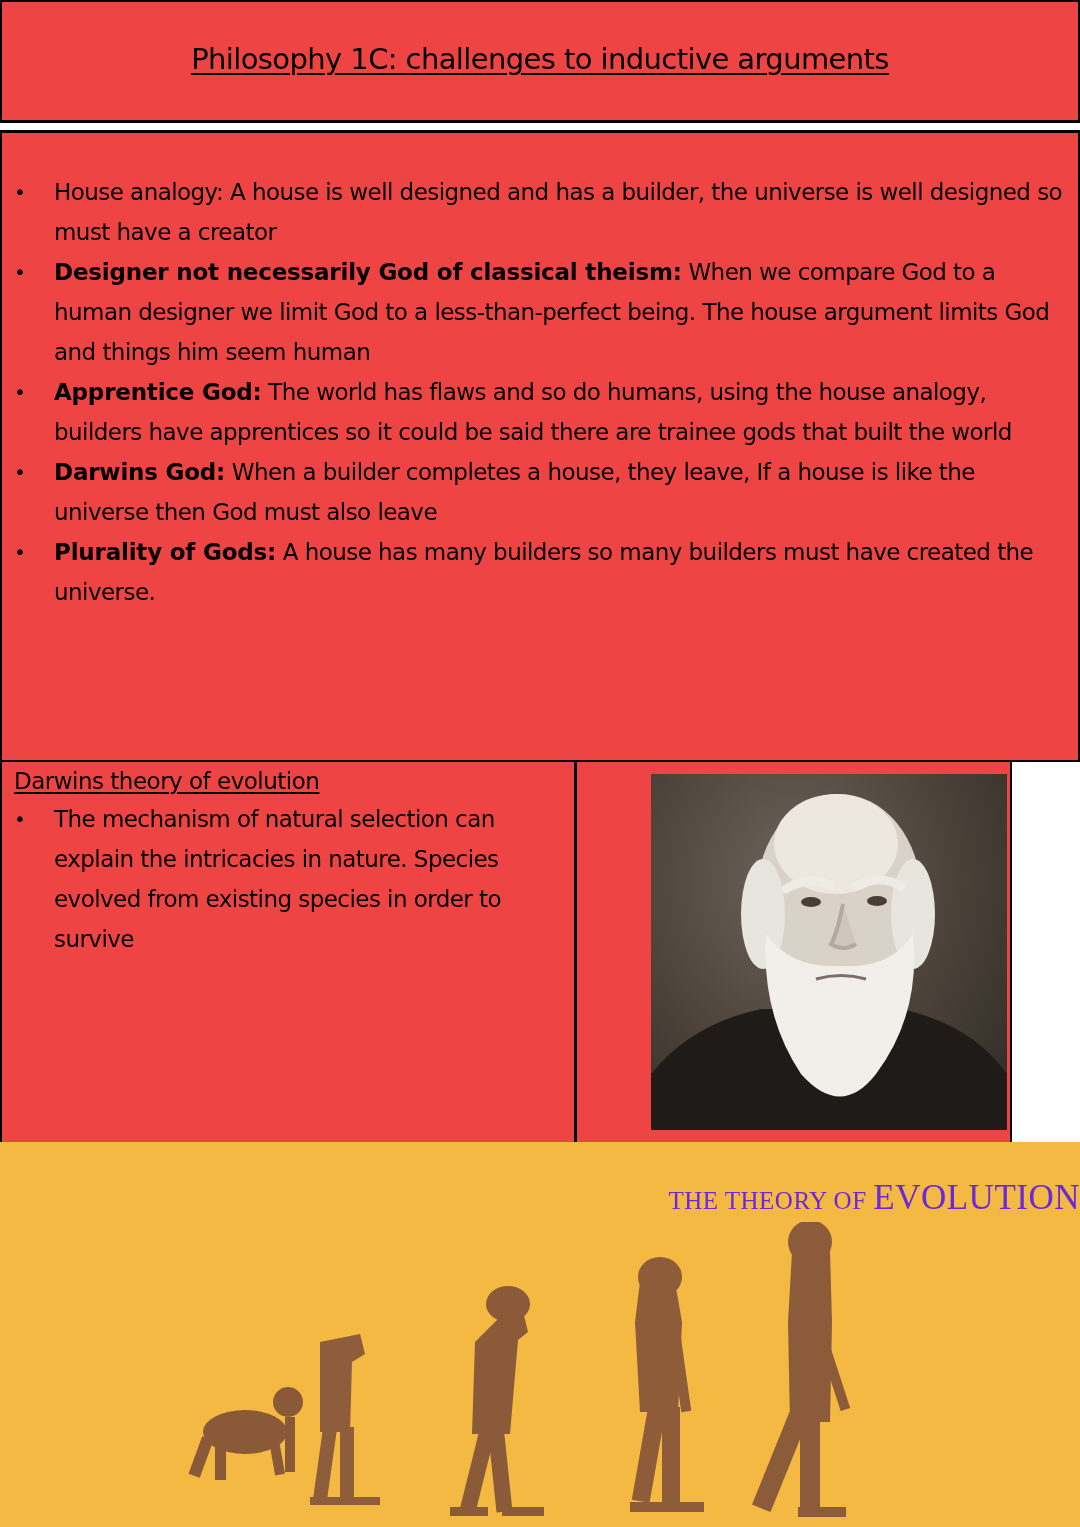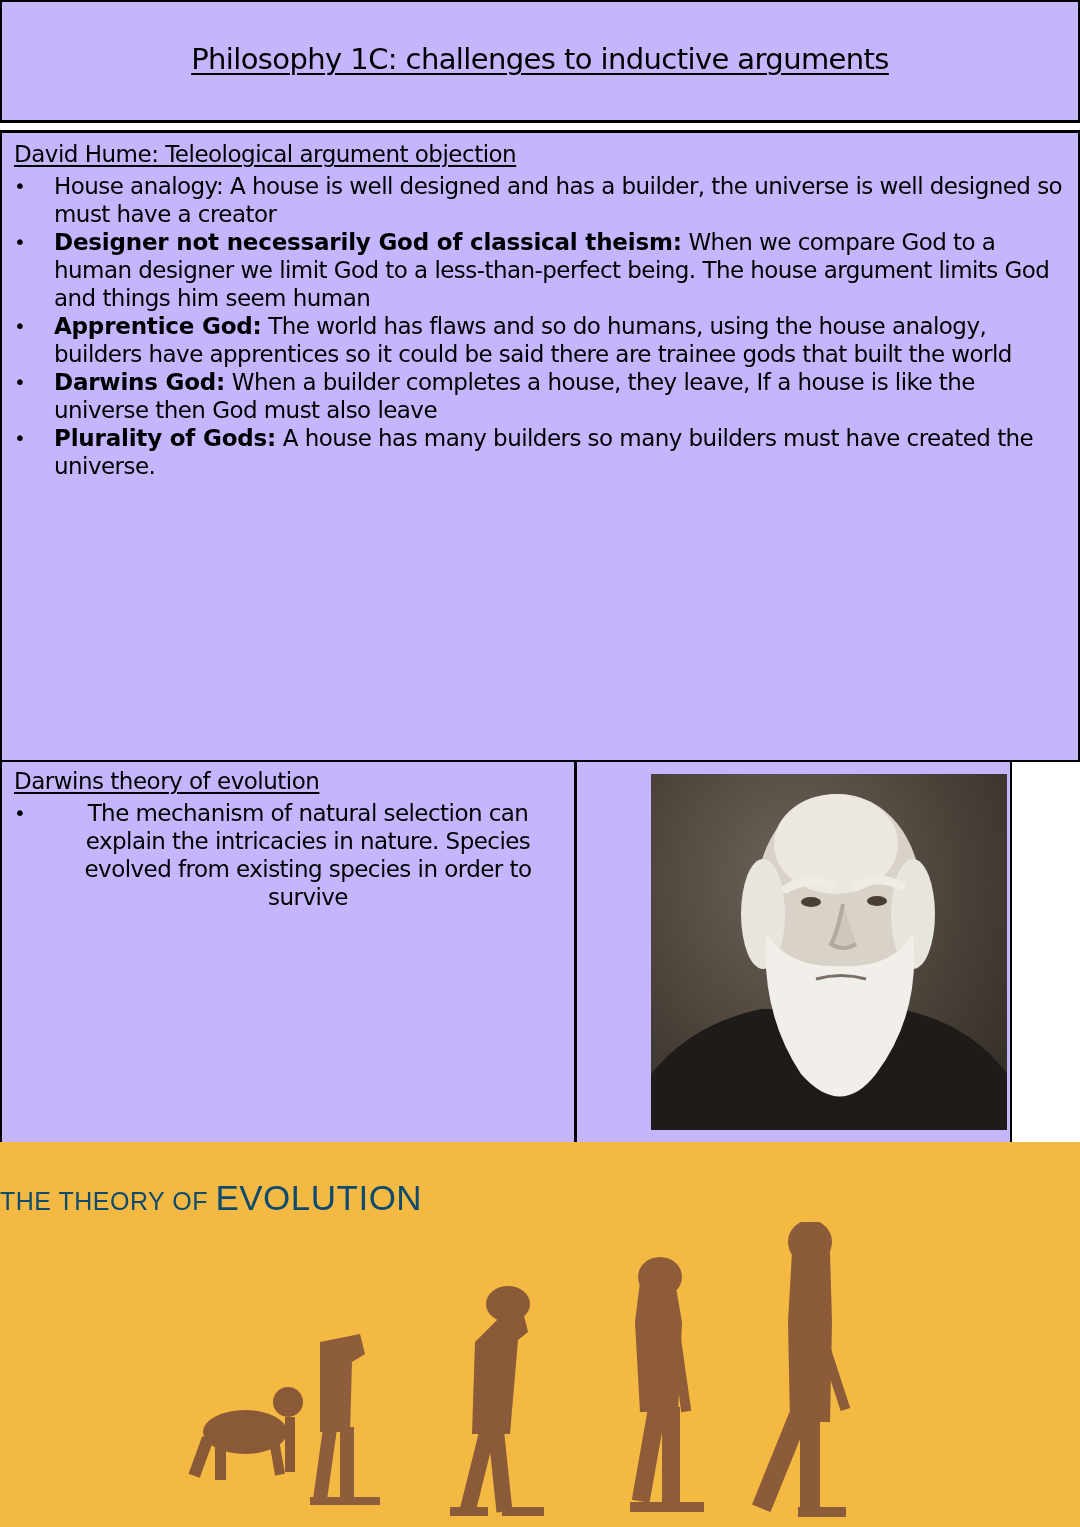--- a/index.html
+++ b/index.html
@@ -1,54 +1,53 @@
 <!DOCTYPE html>
 <html><head>
 <meta charset="utf-8">
 <style>
   html, body { margin: 0; padding: 0; background: #ffffff; }
   body { width: 1080px; height: 1527px; position: relative; overflow: hidden;
          font-family: "DejaVu Sans", sans-serif; color: #000; }
-  .box { position: absolute; border: 2px solid #000; box-sizing: border-box; background: #c4b5fd; }
+  .box { position: absolute; border: 2px solid #000; box-sizing: border-box; background: #ef4444; }
   #title-box { left: 0; top: 0; width: 1080px; height: 123px; border-width: 2px 2px 3px 2px; }
   #title-box h1 { margin: 0; position: absolute; left: 0; right: 0; top: 40px; text-align: center;
     font-weight: normal; font-size: 29px; letter-spacing: -0.6px; text-decoration: underline;
     text-underline-offset: 4px; text-decoration-thickness: 2px; }
   #hume-box { left: 0; top: 130px; width: 1080px; height: 632px; border-width: 3px 2px 2px 2px; }
   .sec-head { position: absolute; left: 12px; font-size: 23px; letter-spacing: -0.5px;
     text-decoration: underline; text-underline-offset: 3px; text-decoration-thickness: 1.5px; margin: 0; font-weight: normal; }
   ul.bullets { list-style: none; margin: 0; padding: 0; position: absolute; }
-  ul.bullets li { position: relative; padding-left: 52px; font-size: 23px; line-height: 28px;
+  ul.bullets li { position: relative; padding-left: 52px; font-size: 23px; line-height: 40px;
     letter-spacing: -0.55px; }
   ul.bullets li::before { content: "\2022"; position: absolute; left: 12px; top: 0; font-size: 20px; }
   ul.bullets li b { font-weight: bold; letter-spacing: -0.2px; }
   #hume-box .sec-head { top: 8px; }
   #hume-list { left: 0; top: 39px; width: 1070px; }
-  #darwin-box { left: 0; top: 760px; width: 1012px; height: 384px; border-width: 2px 2px 0 2px; text-align: center; }
+  #darwin-box { left: 0; top: 760px; width: 1012px; height: 384px; border-width: 2px 2px 0 2px; }
   #darwin-divider { position: absolute; left: 572px; top: 0; width: 3px; height: 384px; background: #000; }
   #darwin-box .sec-head { top: 6px; }
   #darwin-list { left: 0; top: 37px; width: 560px; }
   #portrait { position: absolute; left: 649px; top: 12px; width: 356px; height: 356px;
     background: radial-gradient(ellipse at 40% 30%, #6c635a 0%, #4a4239 55%, #2e2924 100%); overflow: hidden; }
   #banner { position: absolute; left: 0; top: 1142px; width: 1080px; height: 385px; background: #F4B942; }
-  #banner-title { position: absolute; left: 0; right: 0; top: 36px; text-align: left;
-    font-family: Liberation Sans, sans-serif; color: #0c4a6e; letter-spacing: 0.5px; }
+  #banner-title { position: absolute; left: 0; right: 0; top: 36px; text-align: right;
+    font-family: Liberation Serif, serif; color: #6d28d9; letter-spacing: 0.5px; }
   #banner-title .sm { font-size: 25px; }
   #banner-title .lg { font-size: 35px; }
   #figures { position: absolute; left: 170px; top: 80px; width: 720px; height: 300px; }
 </style>
 </head>
 <body>
 
 <div class="box" id="title-box">
   <h1>Philosophy 1C: challenges to inductive arguments</h1>
 </div>
 
 <div class="box" id="hume-box">
-  <h2 class="sec-head">David Hume: Teleological argument objection</h2>
   <ul class="bullets" id="hume-list">
     <li><b></b><span>House analogy: A house is well designed and has a builder, the universe is well designed so must have a creator</span></li>
     <li><b>Designer not necessarily God of classical theism:</b><span> When we compare God to a human designer we limit God to a less-than-perfect being. The house argument limits God and things him seem human</span></li>
     <li><b>Apprentice God:</b><span> The world has flaws and so do humans, using the house analogy, builders have apprentices so it could be said there are trainee gods that built the world</span></li>
     <li><b>Darwins God:</b><span> When a builder completes a house, they leave, If a house is like the universe then God must also leave</span></li>
     <li><b>Plurality of Gods:</b><span> A house has many builders so many builders must have created the universe.</span></li>
   </ul>
 </div>
 
 <div class="box" id="darwin-box">

